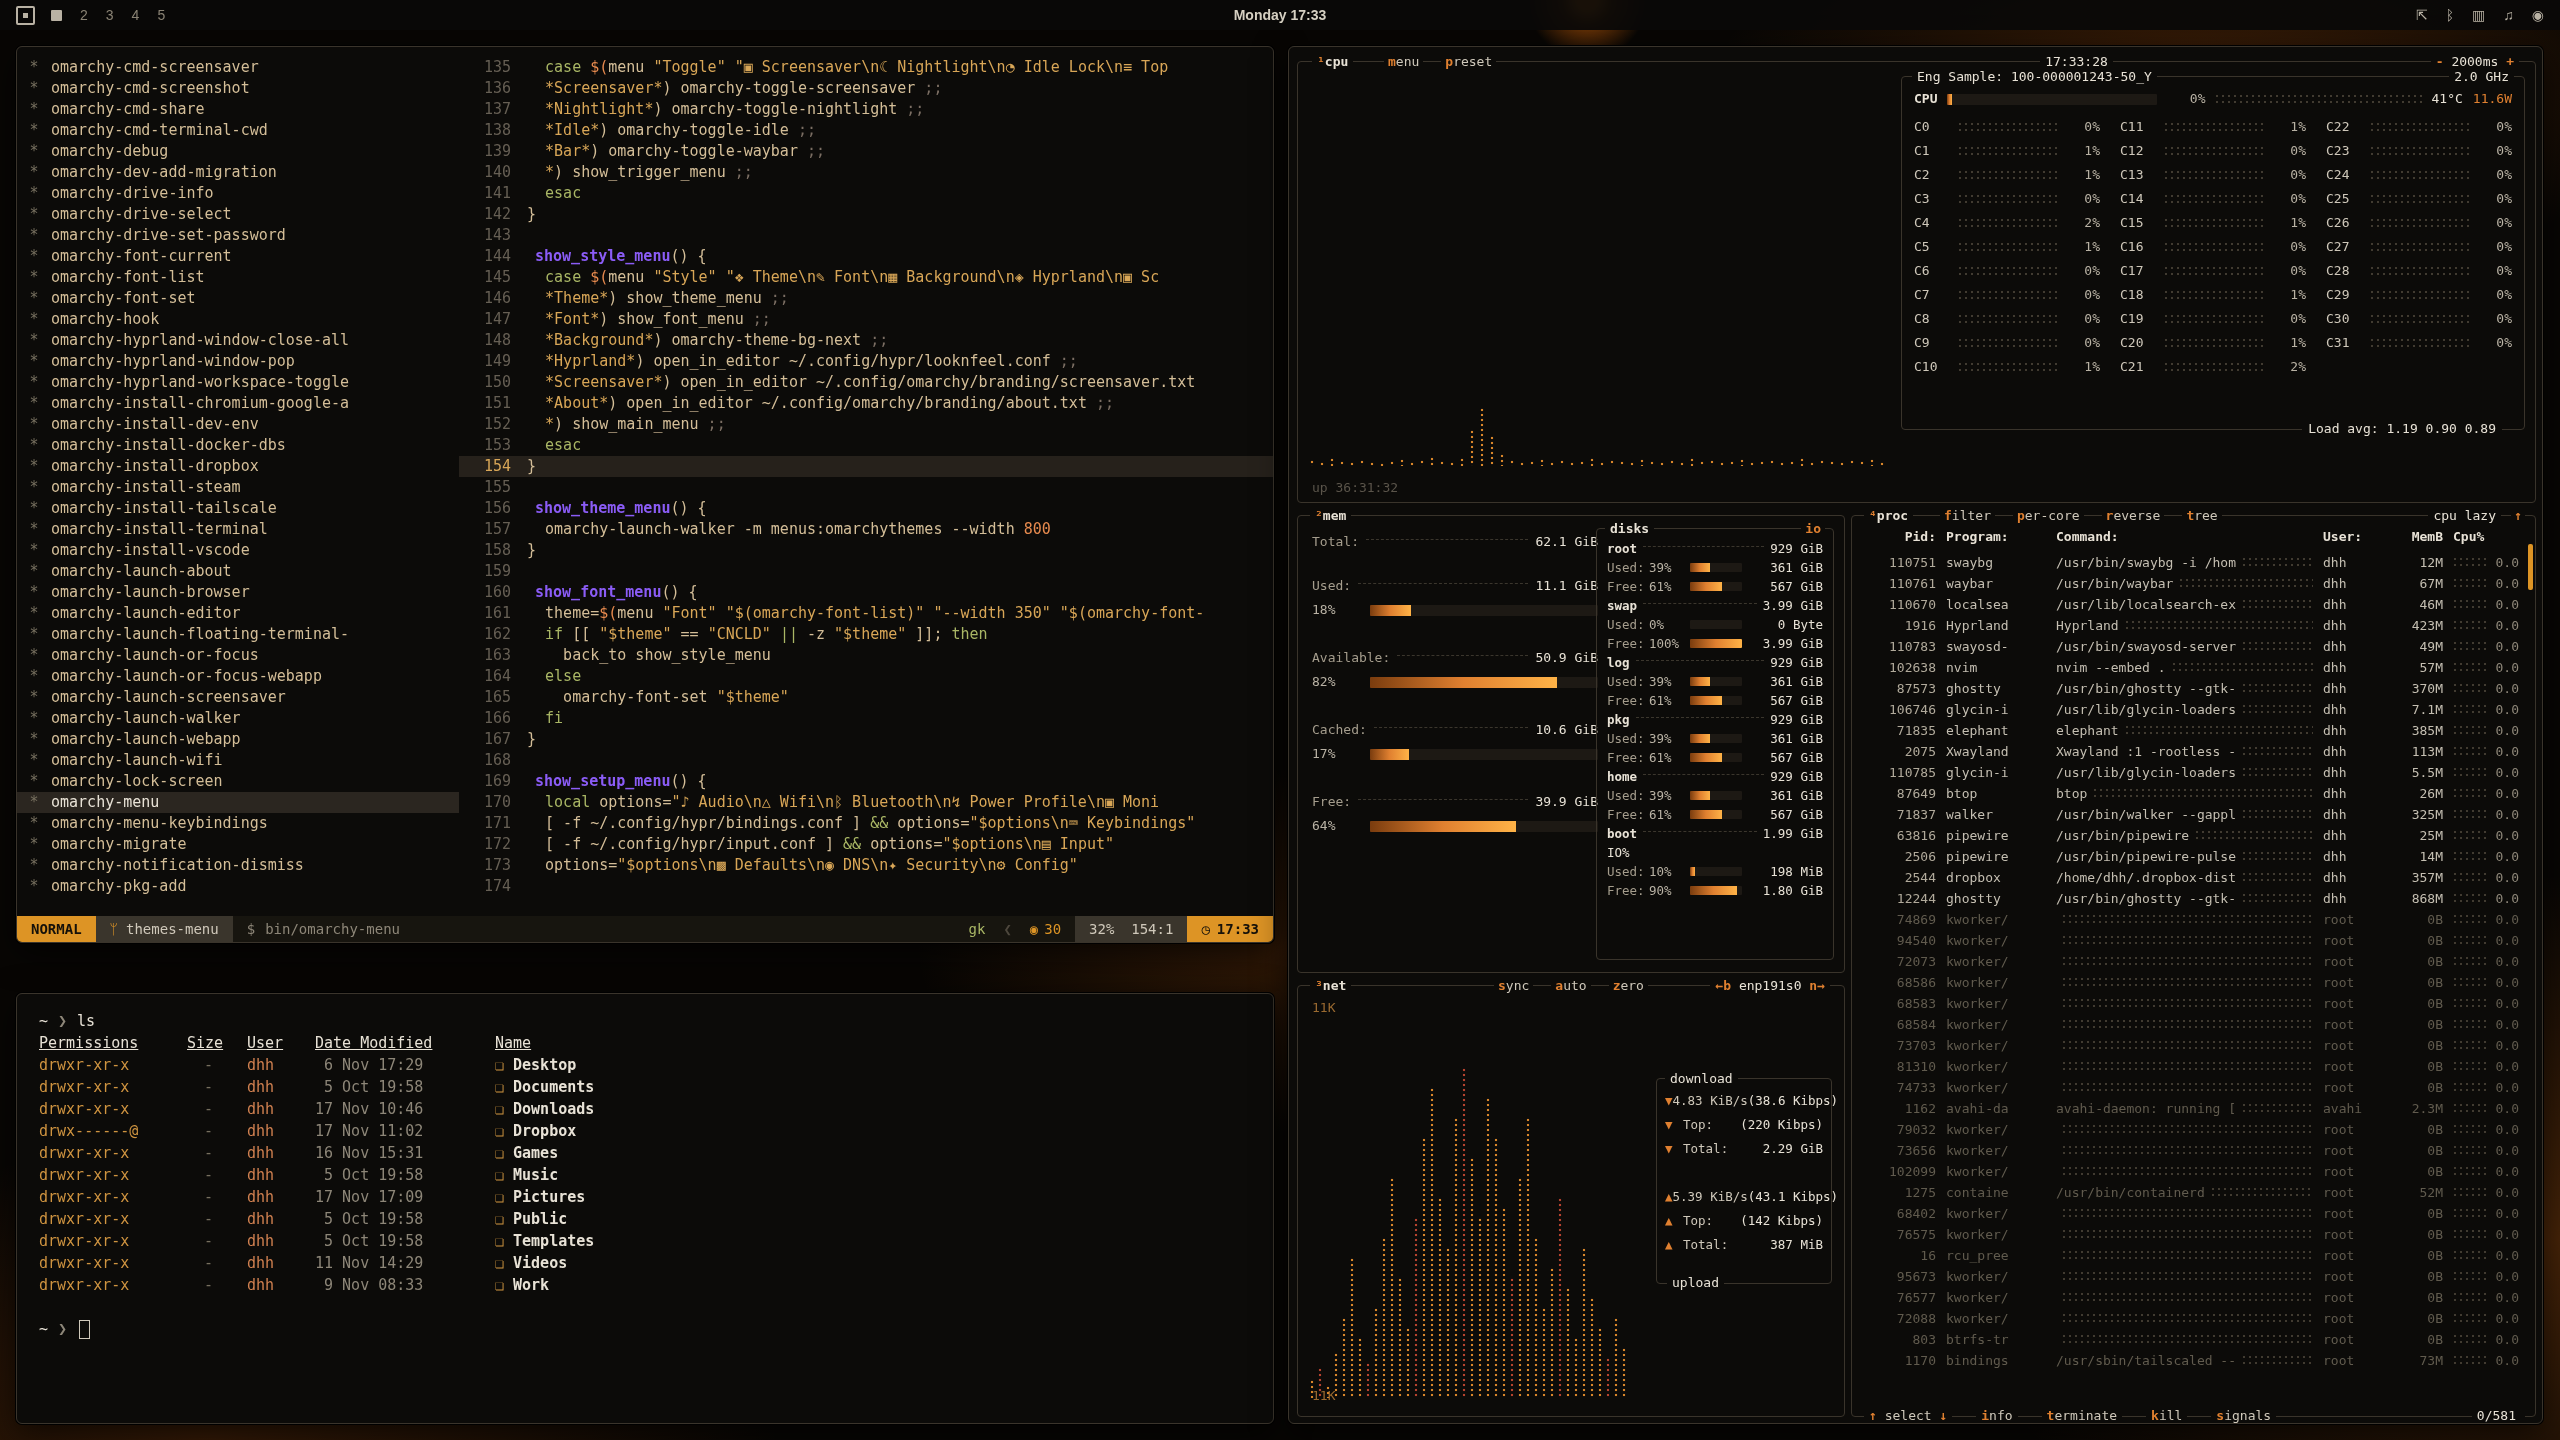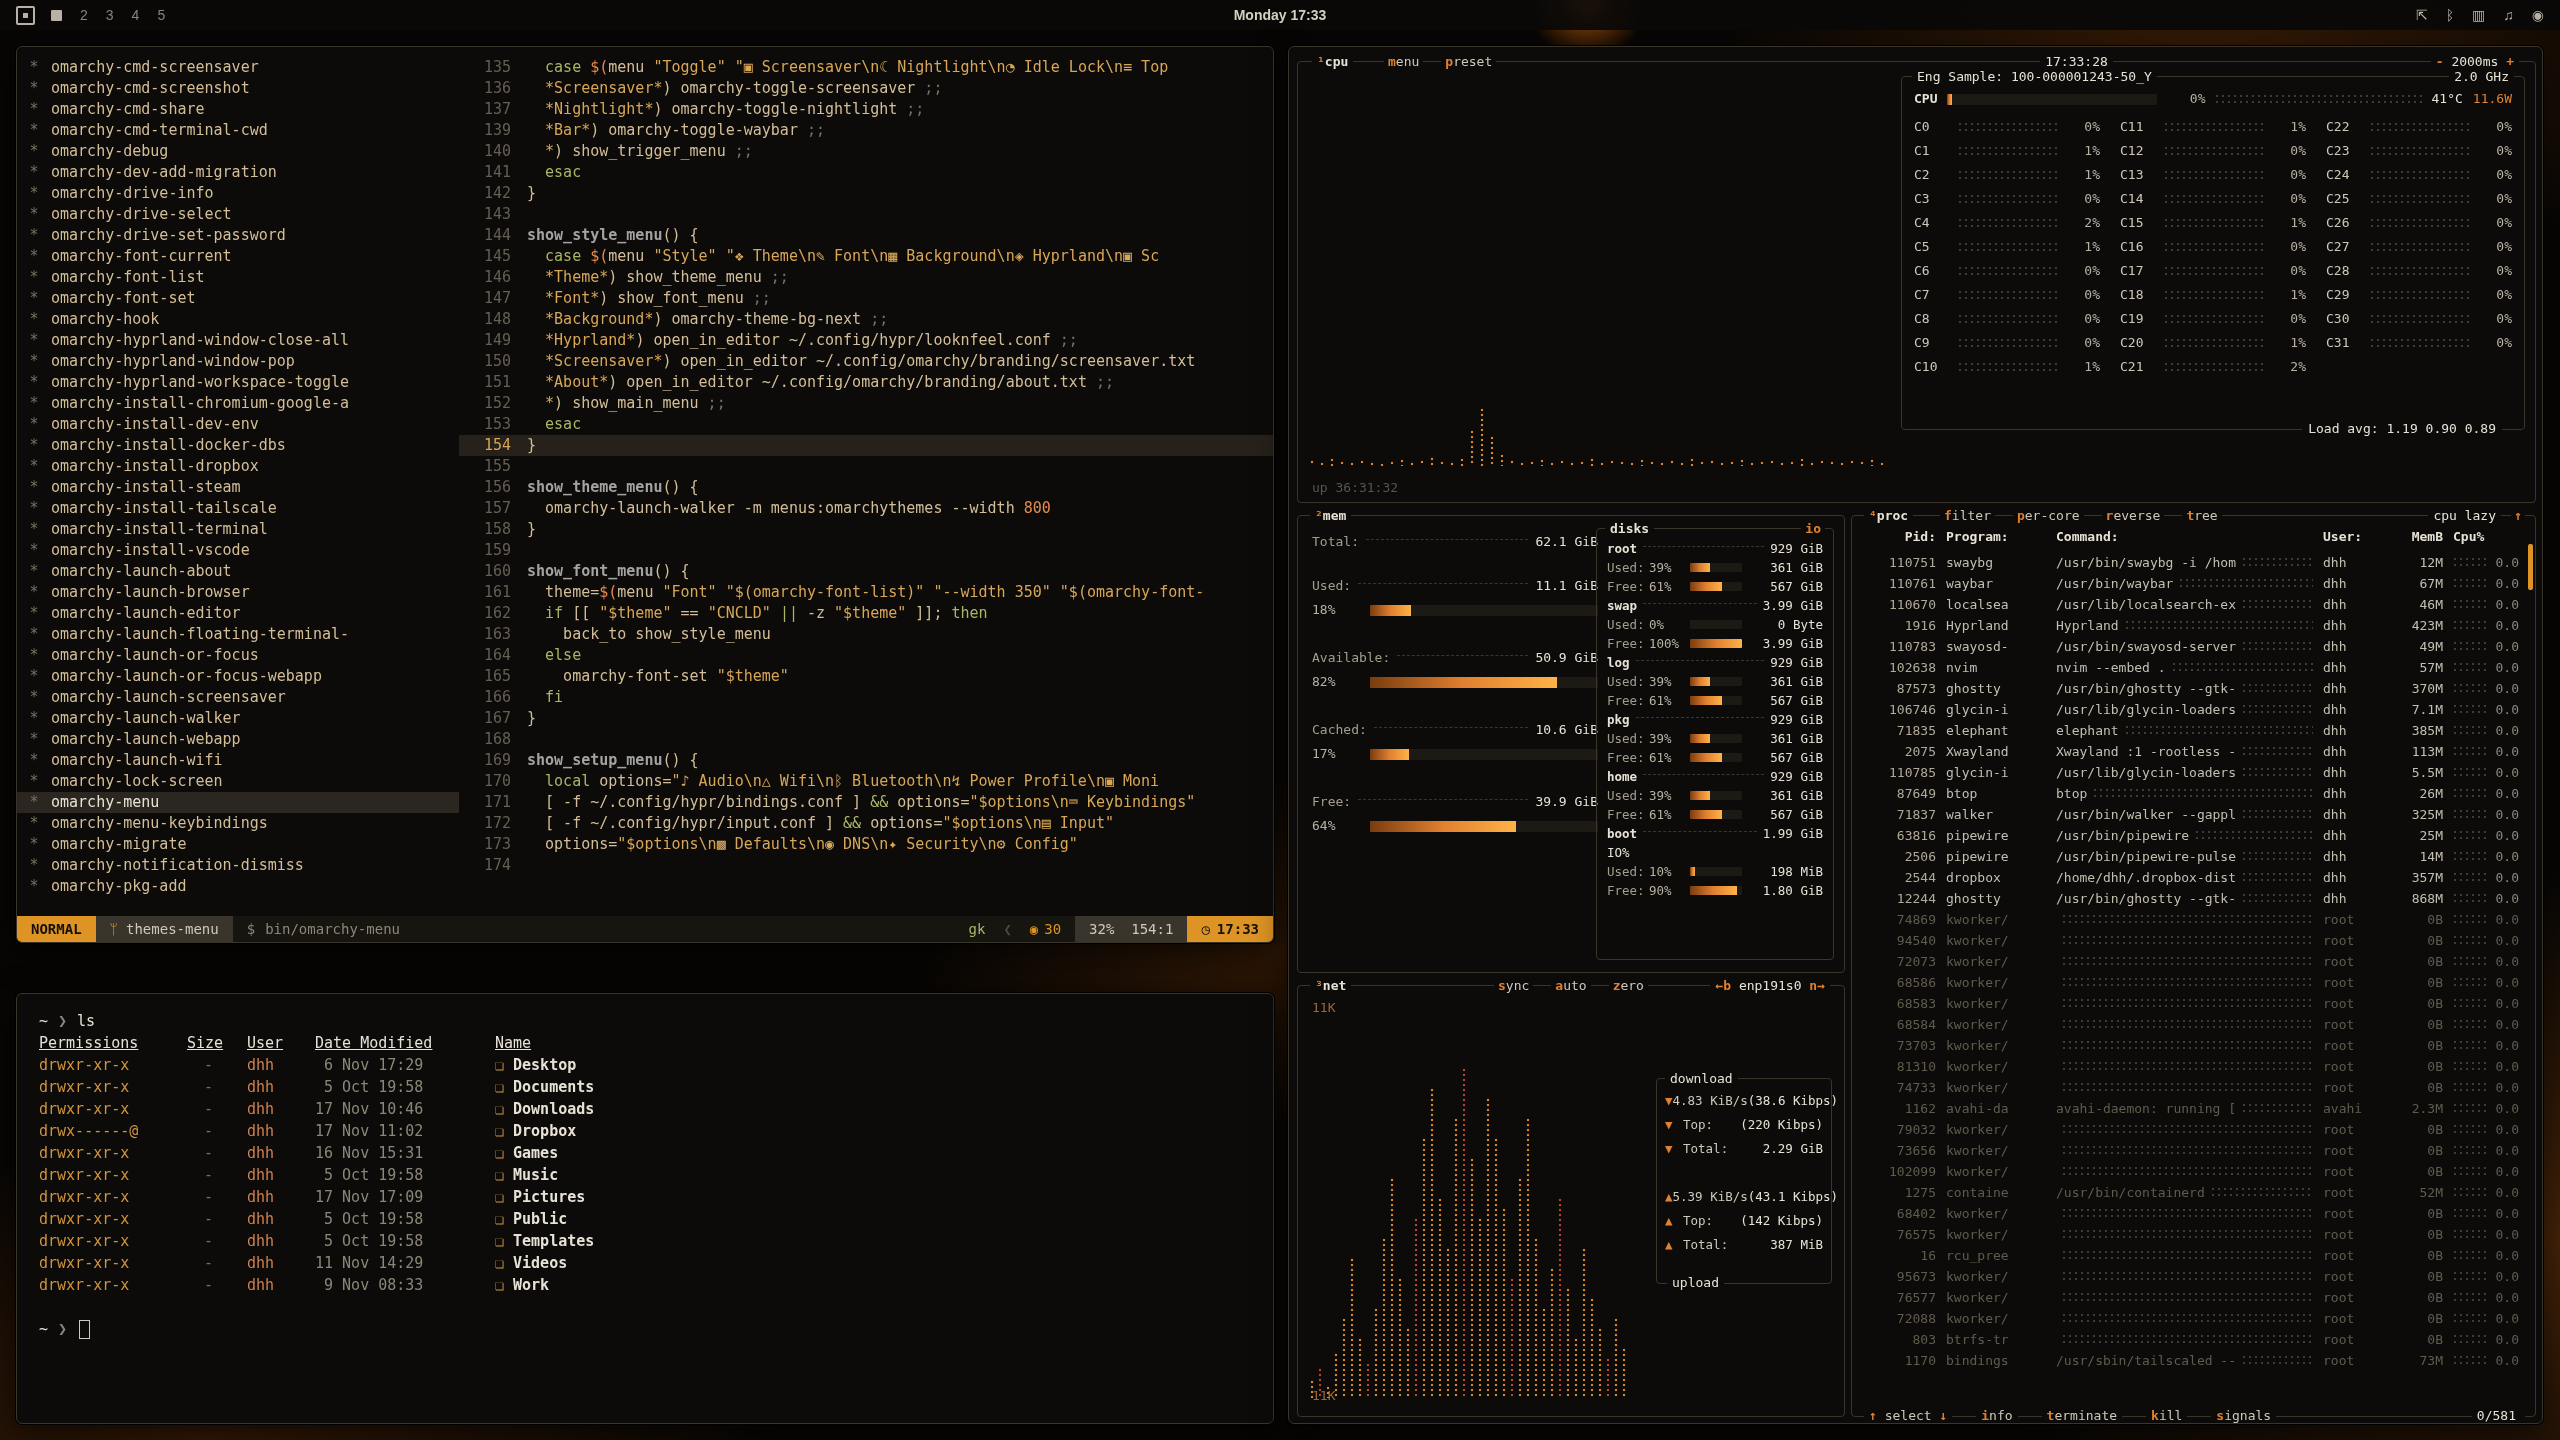--- a/index.html
+++ b/index.html
@@ -40,21 +40,21 @@
   .file-row .fname{color:var(--code);}
   .file-row.active{background:#2b2620;}
   .file-row.active .fname{color:var(--white);}
   .nvim-code{flex:1;overflow:hidden;}
   .code-line{display:flex;height:21px;white-space:pre;}
   .code-line .ln{width:52px;flex:0 0 52px;text-align:right;padding-right:16px;color:#665f54;}
   .code-line .lc{flex:1;}
   .code-line.cursor-line{background:#26211b;}
   .code-line.cursor-line .ln{color:var(--amber);}
   .tk-p{color:var(--code);} .tk-k{color:var(--green);} .tk-s{color:var(--amber);}
-  .tk-o{color:#e78a4e;} .tk-f{color:#a3a3a3;font-weight:bold;} .tk-d{color:#7c6f64;}
+  .tk-o{color:#e78a4e;} .tk-f{color:#8b5cf6;font-weight:bold;margin-left:8px;} .tk-d{color:#7c6f64;}
   .statusline{margin-top:auto;height:26px;display:flex;align-items:stretch;font-size:14px;background:#17150f;}
   .sl-seg{display:flex;align-items:center;padding:0 14px;white-space:pre;}
   .sl-mode{background:#dd9425;color:#15110a;font-weight:bold;}
   .sl-branch{background:#3a352c;color:var(--fg);gap:8px;}
   .sl-branch .bicon{color:#dd9425;}
   .sl-cmd{flex:1;color:#8d8678;gap:10px;}
   .sl-gk{color:var(--green);}
   .sl-sep{color:#4d473d;padding:0 4px;}
   .sl-rec{color:#dd9425;gap:6px;}
   .sl-pos{background:#3a352c;color:var(--fg);}
@@ -356,20 +356,21 @@
         </div>
         <div class="file-row">
           <span class="star">*</span>
           <span class="fname">omarchy-pkg-add</span>
         </div>
       </div>
     <div class="nvim-code">
         <div class="code-line"><span class="ln">135</span><span class="lc"><span class="tk-p">  </span><span class="tk-k">case</span><span class="tk-p"> </span><span class="tk-o">$(</span><span class="tk-p">menu </span><span class="tk-s">"Toggle" "▣ Screensaver\n☾ Nightlight\n◔ Idle Lock\n≡ Top</span></span></div>
         <div class="code-line"><span class="ln">136</span><span class="lc"><span class="tk-p">  </span><span class="tk-s">*Screensaver*</span><span class="tk-p">) </span><span class="tk-p">omarchy-toggle-screensaver</span><span class="tk-d"> ;;</span></span></div>
         <div class="code-line"><span class="ln">137</span><span class="lc"><span class="tk-p">  </span><span class="tk-s">*Nightlight*</span><span class="tk-p">) </span><span class="tk-p">omarchy-toggle-nightlight</span><span class="tk-d"> ;;</span></span></div>
+        <div class="code-line"><span class="ln">138</span><span class="lc"><span class="tk-p">  </span><span class="tk-s">*Idle*</span><span class="tk-p">) </span><span class="tk-p">omarchy-toggle-idle</span><span class="tk-d"> ;;</span></span></div>
         <div class="code-line"><span class="ln">139</span><span class="lc"><span class="tk-p">  </span><span class="tk-s">*Bar*</span><span class="tk-p">) </span><span class="tk-p">omarchy-toggle-waybar</span><span class="tk-d"> ;;</span></span></div>
         <div class="code-line"><span class="ln">140</span><span class="lc"><span class="tk-p">  </span><span class="tk-s">*</span><span class="tk-p">) </span><span class="tk-p">show_trigger_menu</span><span class="tk-d"> ;;</span></span></div>
         <div class="code-line"><span class="ln">141</span><span class="lc"><span class="tk-p">  </span><span class="tk-k">esac</span></span></div>
         <div class="code-line"><span class="ln">142</span><span class="lc"><span class="tk-p">}</span></span></div>
         <div class="code-line"><span class="ln">143</span><span class="lc"></span></div>
         <div class="code-line"><span class="ln">144</span><span class="lc"><span class="tk-f">show_style_menu</span><span class="tk-p">() {</span></span></div>
         <div class="code-line"><span class="ln">145</span><span class="lc"><span class="tk-p">  </span><span class="tk-k">case</span><span class="tk-p"> </span><span class="tk-o">$(</span><span class="tk-p">menu </span><span class="tk-s">"Style" "❖ Theme\n✎ Font\n▦ Background\n◈ Hyprland\n▣ Sc</span></span></div>
         <div class="code-line"><span class="ln">146</span><span class="lc"><span class="tk-p">  </span><span class="tk-s">*Theme*</span><span class="tk-p">) </span><span class="tk-p">show_theme_menu</span><span class="tk-d"> ;;</span></span></div>
         <div class="code-line"><span class="ln">147</span><span class="lc"><span class="tk-p">  </span><span class="tk-s">*Font*</span><span class="tk-p">) </span><span class="tk-p">show_font_menu</span><span class="tk-d"> ;;</span></span></div>
         <div class="code-line"><span class="ln">148</span><span class="lc"><span class="tk-p">  </span><span class="tk-s">*Background*</span><span class="tk-p">) </span><span class="tk-p">omarchy-theme-bg-next</span><span class="tk-d"> ;;</span></span></div>

